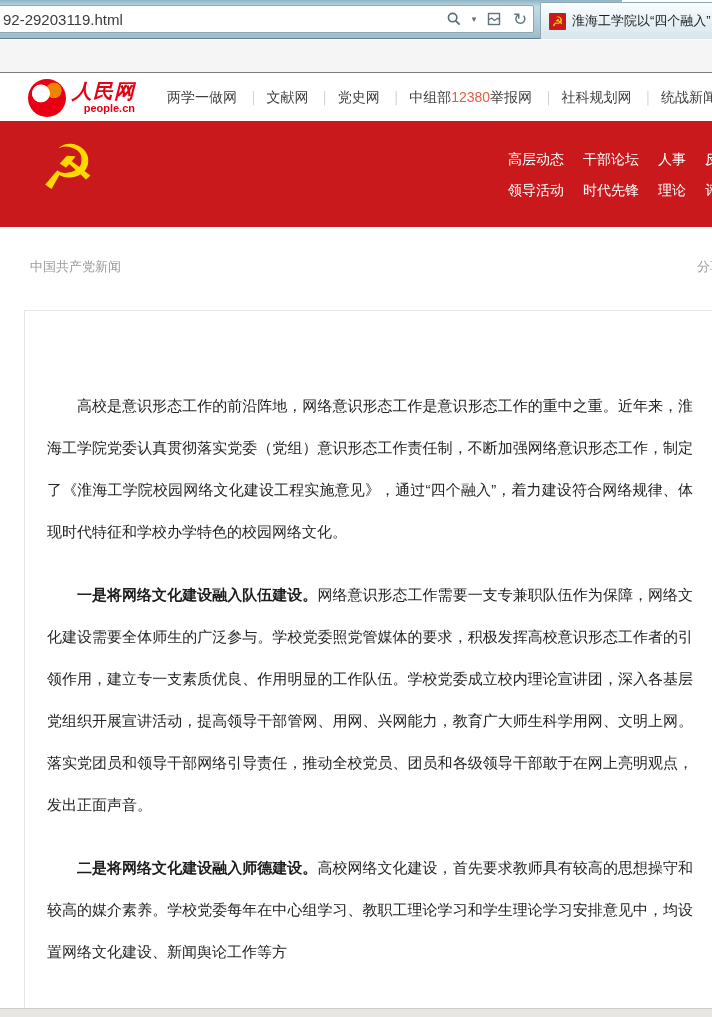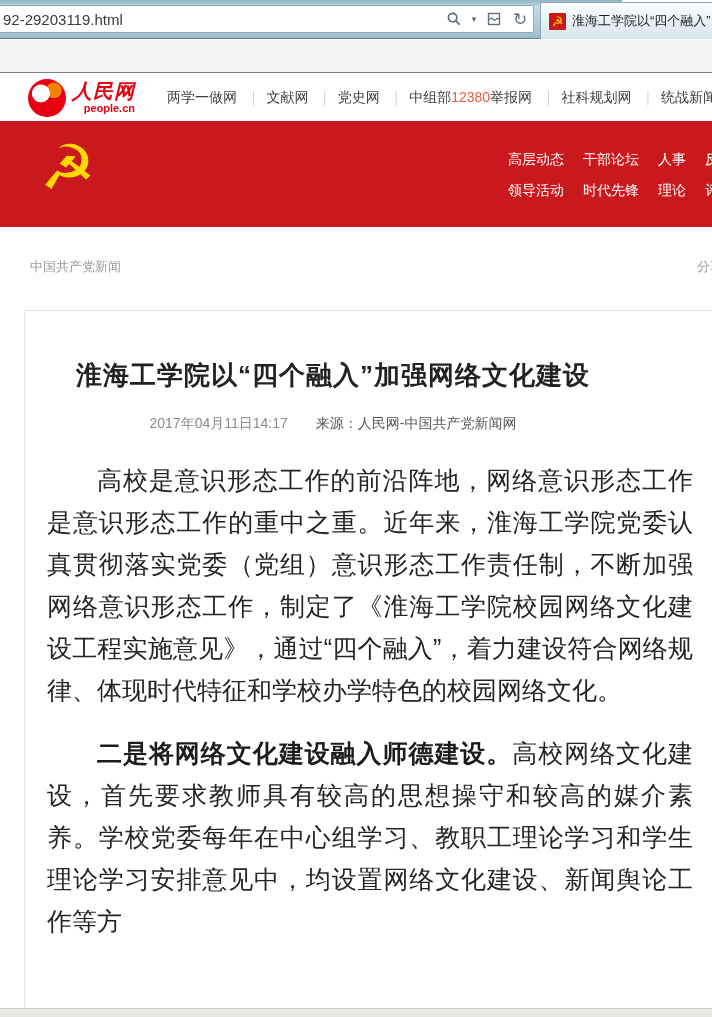--- a/index.html
+++ b/index.html
@@ -79,21 +79,21 @@
   
   .articlebox { position:absolute; top:310px; left:24px; width:750px; height:760px;
     background:#fff; border:1px solid #e5e5e5; padding:48px 0 0 0; }
   .headarea { width:616px; }
   .a-title { text-align:center; font-size:26px; font-weight:bold; color:#222;
     letter-spacing:1px; line-height:1.3; }
   .a-meta { text-align:center; margin-top:22px; font-size:14px; }
   .a-date { color:#8a8a8a; margin-right:28px; }
   .a-source { color:#555; }
   .a-body { padding:26px 22px 0 22px; width:690px; }
-  .a-body p { font-size:25px; line-height:42px; color:#242424; text-align:justify;
+  .a-body p { font-size:15px; line-height:42px; color:#242424; text-align:justify;
     text-indent:2em; margin-bottom:21px; }
   .a-body p b { font-weight:bold; color:#1c1c1c; }
 
   
   .statusstrip { position:absolute; bottom:0; left:0; width:712px; height:9px;
     background:#e8e6e3; border-top:1px solid #cfccc7; z-index:20; }
 </style>
 </head>
 <body>
 
@@ -179,29 +179,24 @@
         </div>
     </div>
   </div>
 
   <div class="crumbrow">
     <span class="crumb">中国共产党新闻</span>
     <span class="share">分享</span>
   </div>
 
   <div class="articlebox">
-    <div class="headarea">
-      <div class="a-title">淮海工学院以“四个融入”加强网络文化建设</div>
-      <div class="a-meta">
-        <span class="a-date">2017年04月11日14:17</span><span class="a-source">来源：人民网-中国共产党新闻网</span>
-      </div>
-    </div>
     <div class="a-body">
 
         <p><b></b><span>高校是意识形态工作的前沿阵地，网络意识形态工作是意识形态工作的重中之重。近年来，淮海工学院党委认真贯彻落实党委（党组）意识形态工作责任制，不断加强网络意识形态工作，制定了《淮海工学院校园网络文化建设工程实施意见》，通过“四个融入”，着力建设符合网络规律、体现时代特征和学校办学特色的校园网络文化。</span></p>
 
+        <p><b>一是将网络文化建设融入队伍建设。</b><span>网络意识形态工作需要一支专兼职队伍作为保障，网络文化建设需要全体师生的广泛参与。学校党委照党管媒体的要求，积极发挥高校意识形态工作者的引领作用，建立专一支素质优良、作用明显的工作队伍。学校党委成立校内理论宣讲团，深入各基层党组织开展宣讲活动，提高领导干部管网、用网、兴网能力，教育广大师生科学用网、文明上网。落实党团员和领导干部网络引导责任，推动全校党员、团员和各级领导干部敢于在网上亮明观点，发出正面声音。</span></p>
 
         <p><b>二是将网络文化建设融入师德建设。</b><span>高校网络文化建设，首先要求教师具有较高的思想操守和较高的媒介素养。学校党委每年在中心组学习、教职工理论学习和学生理论学习安排意见中，均设置网络文化建设、新闻舆论工作等方</span></p>
       </div>
   </div>
 
   <div class="statusstrip"></div>
 </div>
 
 </body></html>

